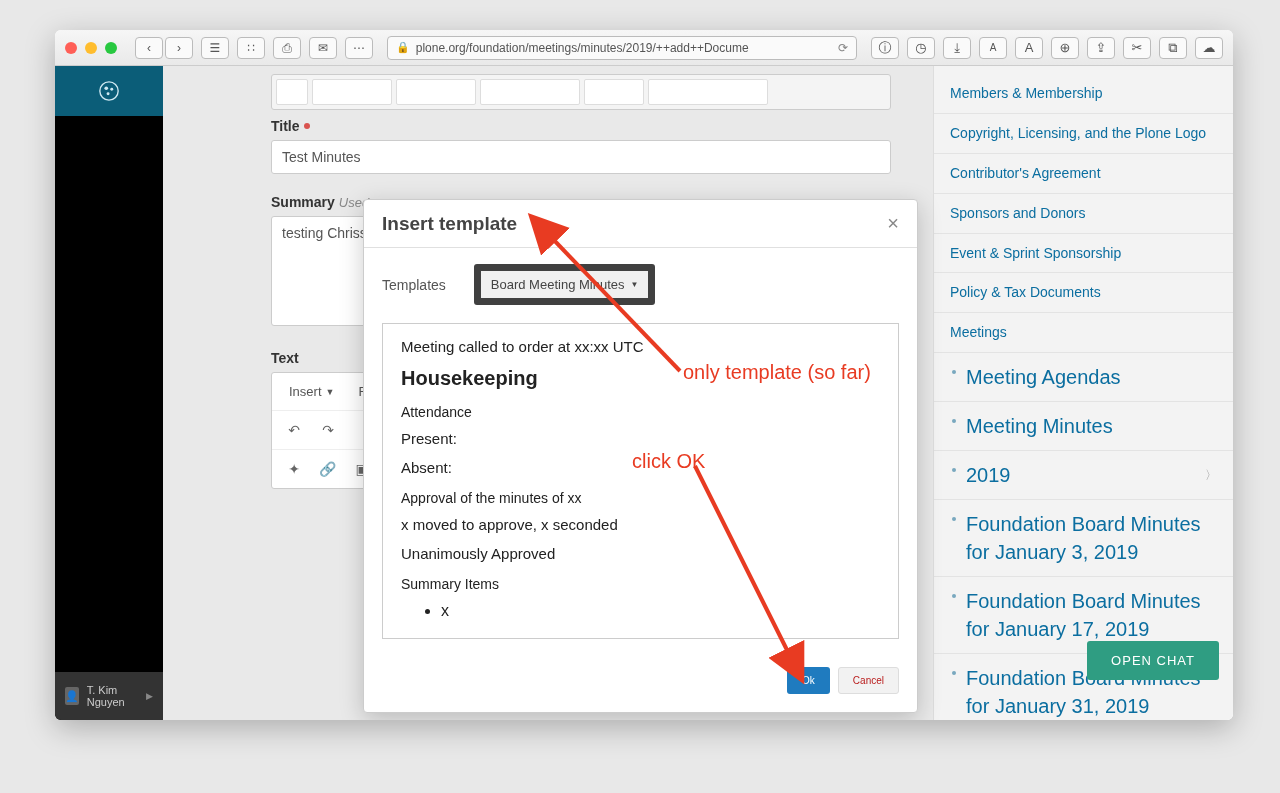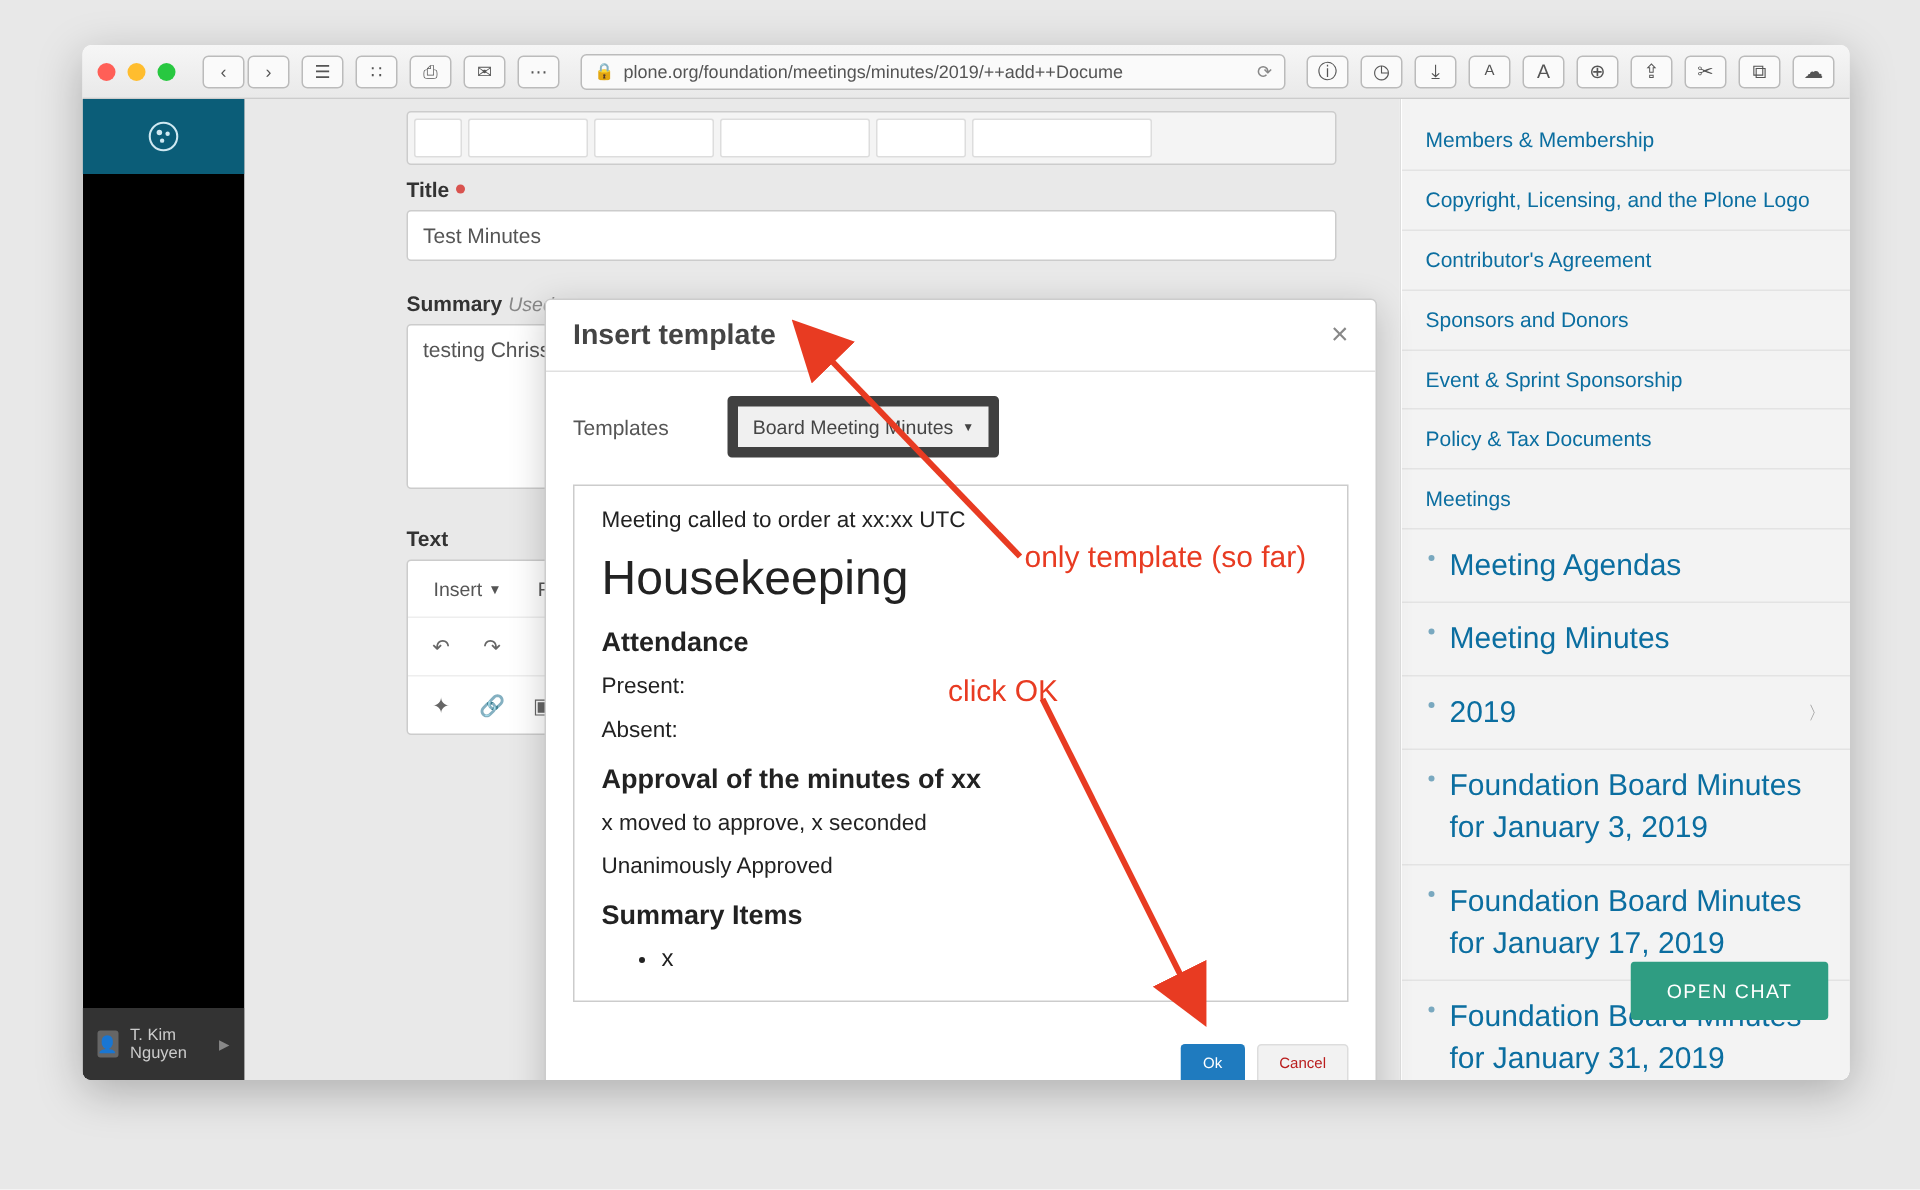--- a/index.html
+++ b/index.html
@@ -55,28 +55,28 @@
 .side-sub a { color:#0b6ea0; font-size:20px; text-decoration:none; line-height:1.4; }
 .side-sub .chev { margin-left:auto; color:#999; font-size:12px; align-self:center; }
 .modal {
   position:absolute; left:308px; top:85px; width:555px; background:#fff;
   border:1px solid #ccc; border-radius:4px; box-shadow:0 6px 24px rgba(0,0,0,0.2);margin-top:48px;
 }
 .m-head { display:flex; align-items:center; padding:12px 18px; border-bottom:1px solid #e0e0e0; }
 .m-title { font-size:19px; font-weight:700; color:#444; }
 .m-close { margin-left:auto; color:#888; font-size:20px; background:none; border:none; }
 .m-body { padding:16px 18px; }
-.m-ctrl { display:flex; align-items:center; gap:39px; margin-bottom:18px; }
+.m-ctrl { display:flex; align-items:center; gap:28px; margin-bottom:18px; }
 .m-ctrl-lbl { font-size:14px; color:#555; }
 .m-select { padding:6px 10px; background:#f0f0f0; border:7px solid #404040; border-radius:3px; font-size:13px; color:#444; display:flex; align-items:center; gap:6px; }
 .m-select .caret { font-size:8px; }
 .m-preview { border:1px solid #ccc; padding:14px 18px 18px; font-family: Georgia, "Times New Roman", serif; color:#222; max-height: 380px; overflow:auto; }
 .m-preview p { font-size:15px; margin-bottom:12px; }
-.m-preview h2 { font-size:32px; font-weight:400; margin:6px 0 12px; }
-.m-preview h3 { font-size:18px; font-weight:700; margin:14px 0 10px; }
+.m-preview h2 { font-size:20px; font-weight:700; margin:6px 0 12px; }
+.m-preview h3 { font-size:14px; font-weight:400; margin:14px 0 10px; }
 .m-preview ul { padding-left: 40px; }
 .m-foot { display:flex; justify-content:flex-end; gap:8px; padding:12px 18px 18px; }
 .btn { padding:7px 14px; border-radius:3px; font-size:10px; border:1px solid transparent; }
 .btn-primary { background:#1f7bbf; color:#fff; }
 .btn-default { background:#f2f2f2; border-color:#ddd; color:#b91c1c; }
 
 
 .annot { position:absolute; color:#e83b22; font-size:20px; font-family: -apple-system, BlinkMacSystemFont, sans-serif; pointer-events:none; z-index: 50; }
 .arrow-svg { position:absolute; pointer-events:none; z-index:49; }
 

